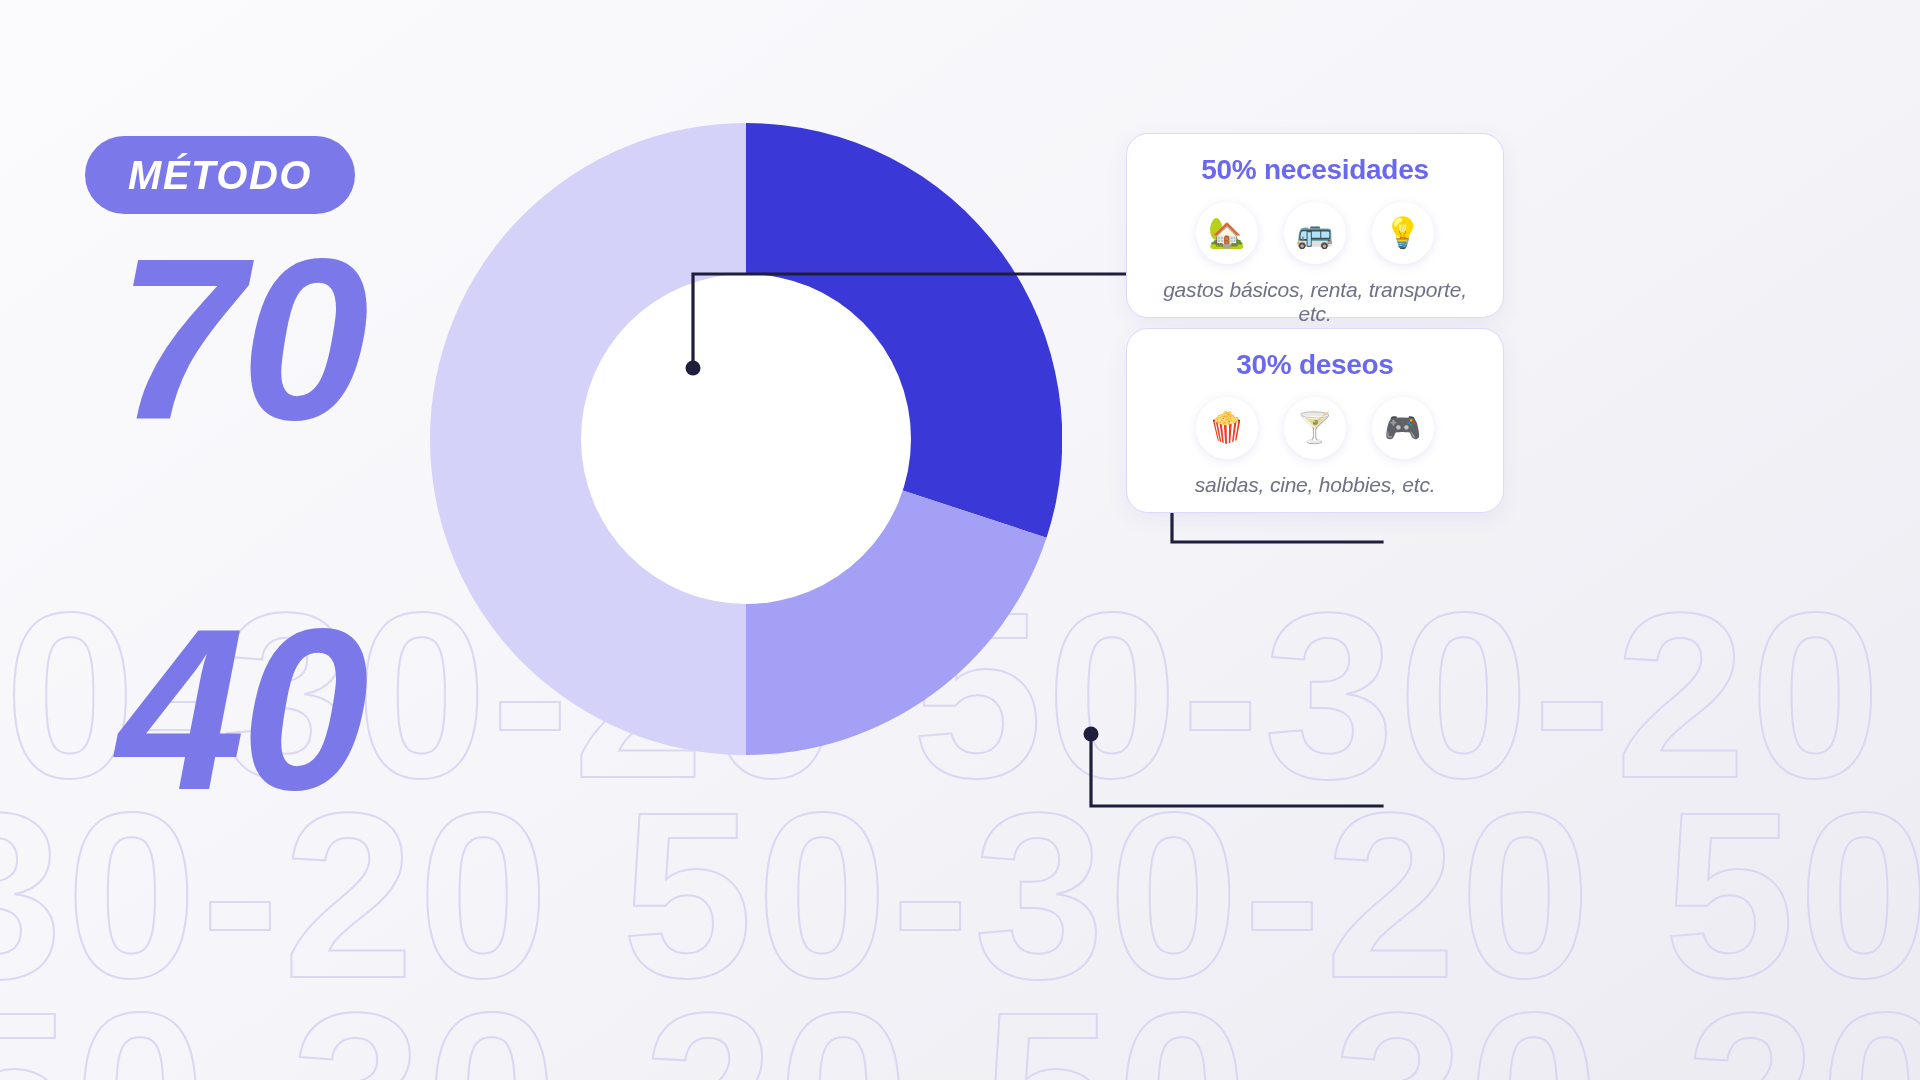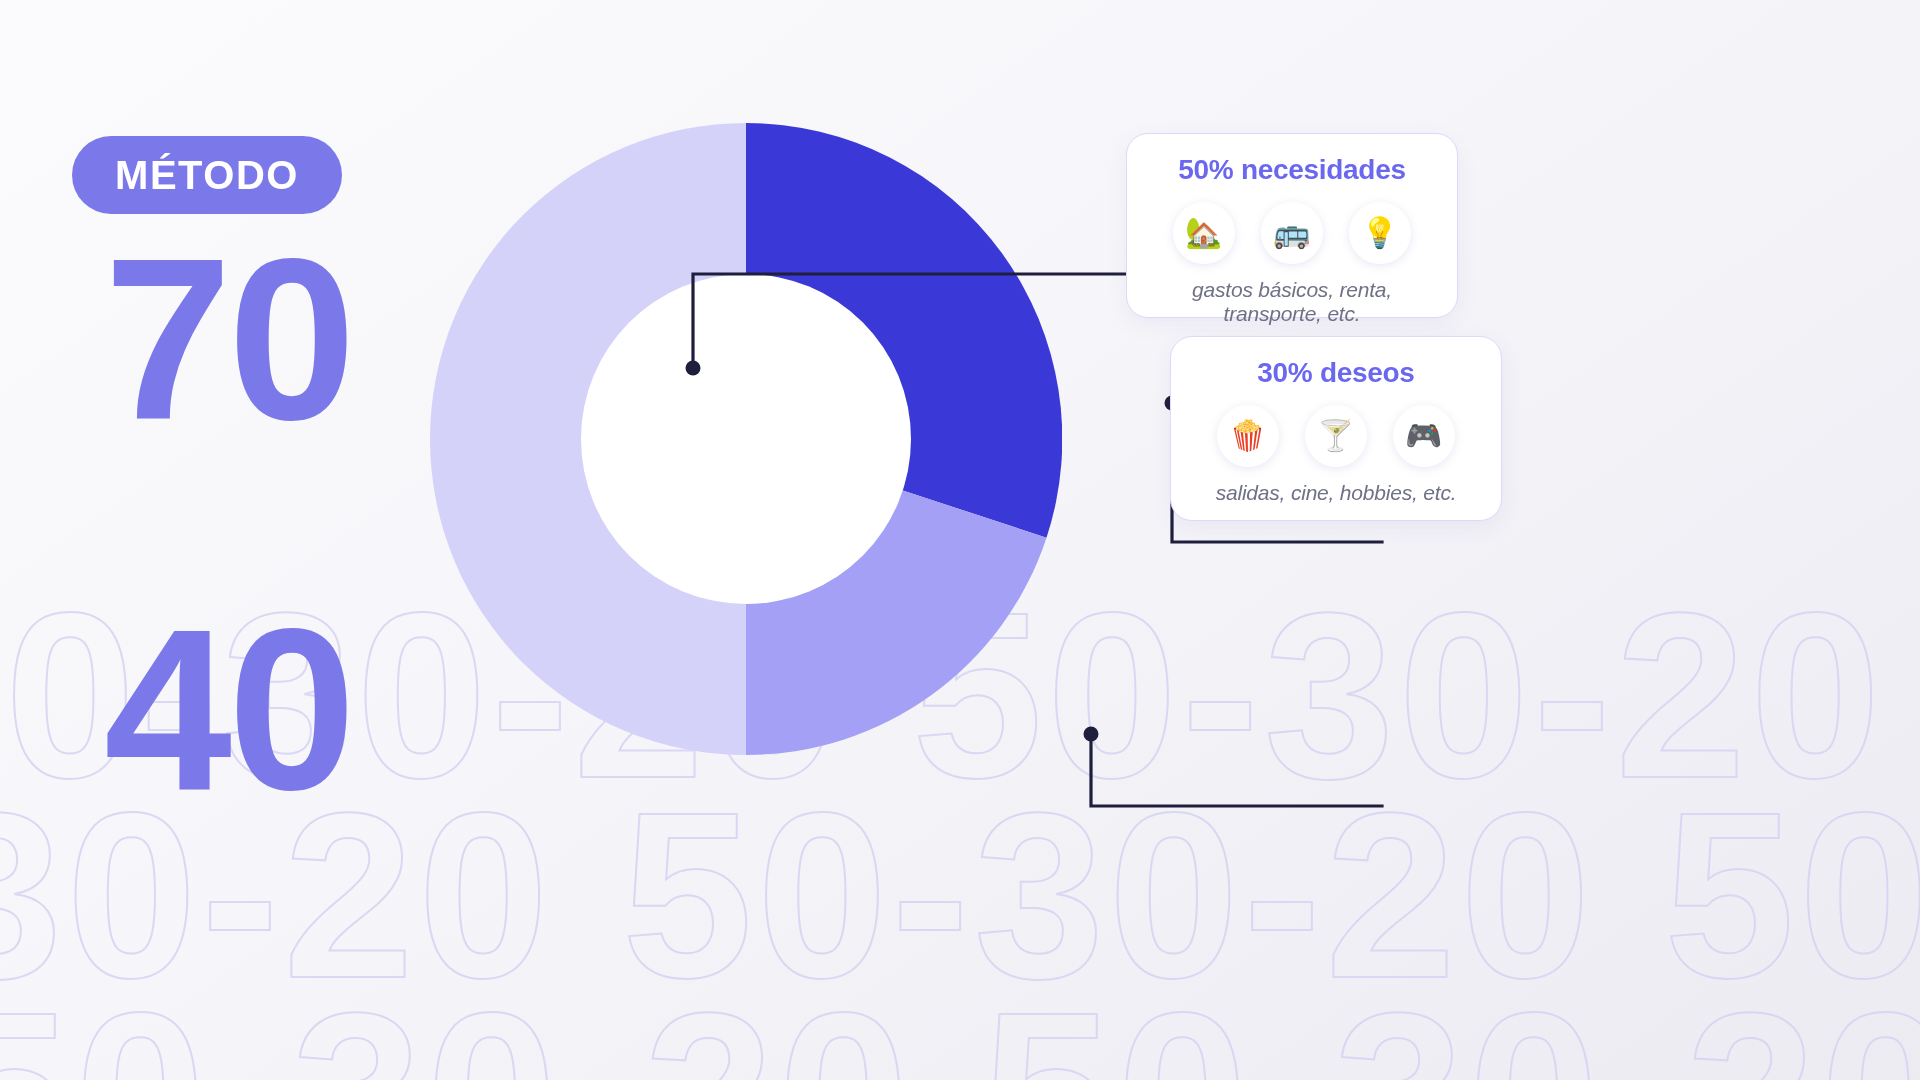--- a/index.html
+++ b/index.html
@@ -26,23 +26,24 @@
     -webkit-text-stroke:2px #d6d3f2;
     opacity:.85;
     font-family:"Liberation Sans", sans-serif;
   }
   .wm-r1 { top:560px;  left:-130px; }
   .wm-r2 { top:760px;  left:-420px; }
   .wm-r3 { top:960px;  left:-60px;  }
 
   
   #left-col {
-    position:absolute; left:4px; top:0;
+    position:absolute; left:17px; top:0;
     width:420px; height:996px;
     z-index:3;
+    font-style:italic;
   }
   #method-badge {
     position:absolute;
     left:68px; top:136px;
     width:270px; height:78px;
     background:#7B79EA;
     border-radius:39px;
     display:flex; align-items:center; justify-content:center;
   }
   #method-badge span {
@@ -85,30 +86,30 @@
   
   #cards {
     position:absolute;
     left:1126px; top:0;
     width:330px; height:1080px;
     z-index:5;
   }
   .card {
     position:absolute;
     left:0;
-    width:332px;
+    width:378px;
     background:#ffffff;
     border:1.5px solid #ddd9fb;
     border-radius:22px;
     box-shadow:0 6px 22px rgba(90,85,180,.07);
     padding:22px 18px 18px;
     text-align:center;
   }
   .card-0 { top:133px; height:185px; }
-  .card-1 { top:336px; height:185px;margin-left:44px; }
+  .card-1 { top:328px; height:185px; }
   .card-2 { top:563px; height:185px; }
 
   .card-title {
     color:#6B68F0;
     font-size:28px;
     font-weight:bold;
     letter-spacing:-.3px;
     line-height:1;
     margin-bottom:18px;
     font-family:"Liberation Sans", sans-serif;

